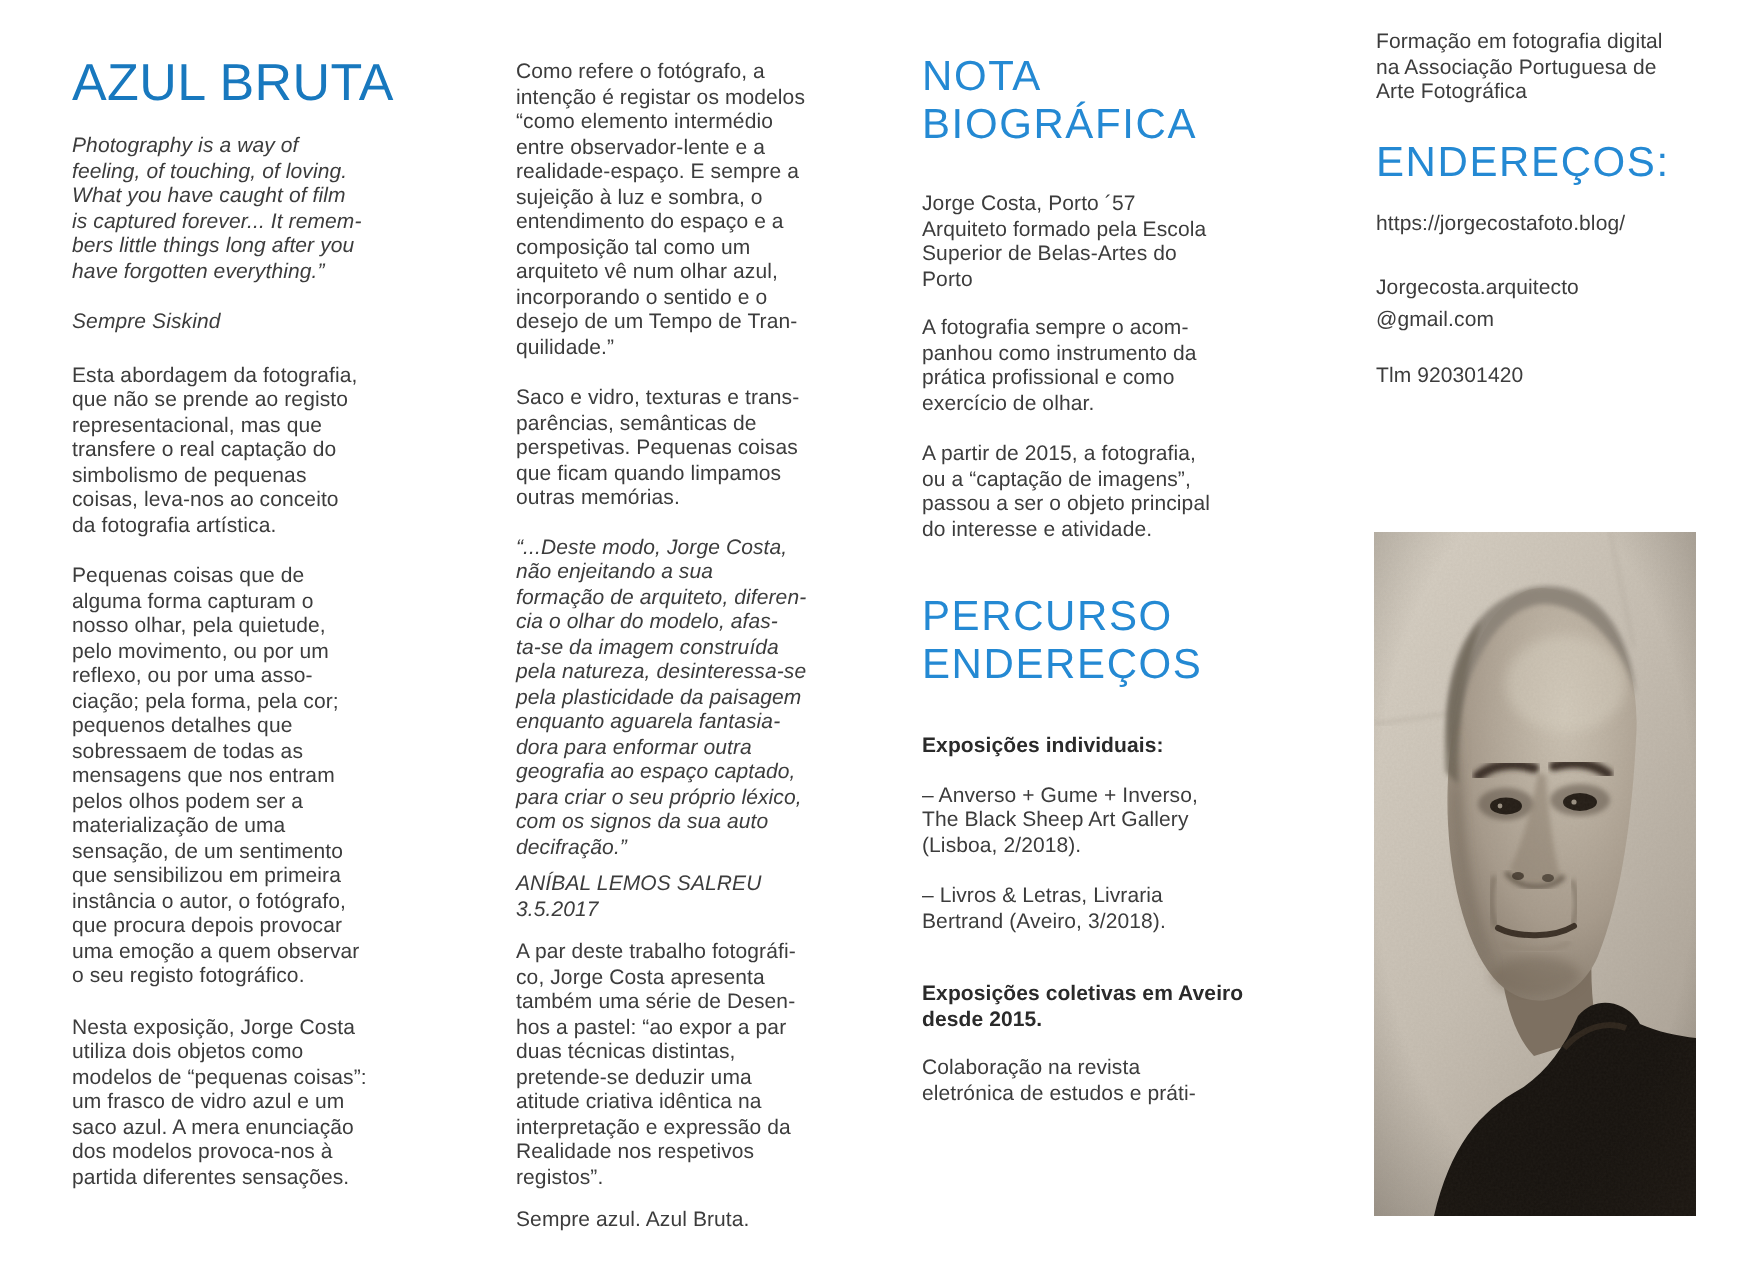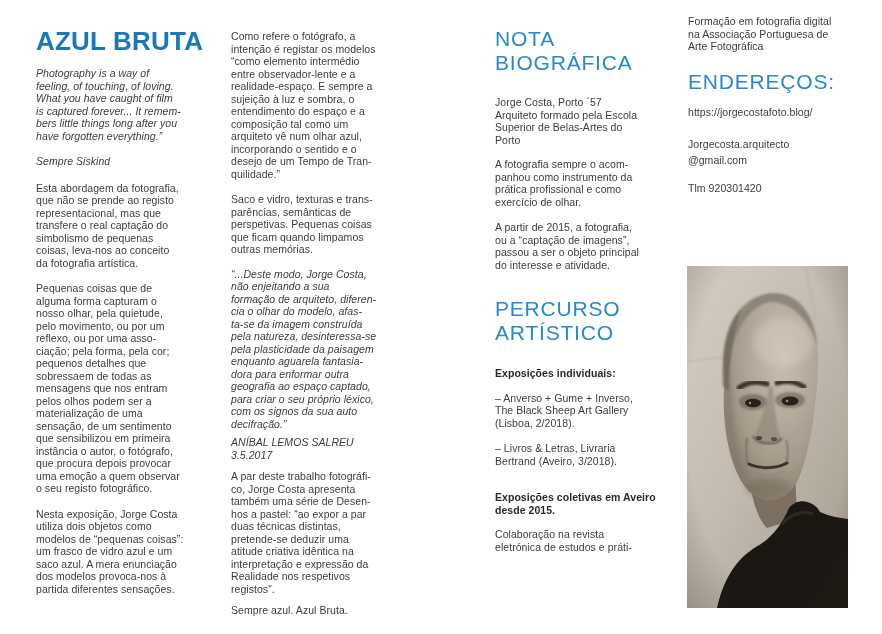--- a/index.html
+++ b/index.html
@@ -3,33 +3,33 @@
 <meta charset="utf-8">
 <style>
   html,body{margin:0;padding:0;}
   body{
     width:882px;height:634px;position:relative;overflow:hidden;
     background:#ffffff;
     font-family:"Liberation Sans", sans-serif;
   }
   .col{position:absolute;top:0;}
   #col1{left:36px;width:198px;}
-  #col2{left:231px;width:198px;}
-  #col3{left:495px;width:198px;}
+  #col2{left:258px;width:198px;}
+  #col3{left:461px;width:198px;}
   #col4{left:688px;width:192px;}
 
   .body{
     font-size:10.5px;line-height:12.5px;color:#3c3c3c;
     white-space:pre-line;margin:0;letter-spacing:0.05px;
   }
   .italic{font-style:italic;}
   .bold{font-weight:bold;color:#2a2a2a;}
 
   .main-title{
-    color:#1878be;font-size:26px;font-weight:bold;line-height:30px;
+    color:#1878be;font-size:26px;font-weight:normal;line-height:30px;
     margin:26px 0 0 0;letter-spacing:0.2px;white-space:pre-line;
   }
   .heading{
     color:#2489d3;font-size:21px;font-weight:400;line-height:24px;
     letter-spacing:0.8px;margin:0;white-space:pre-line;
   }
   .photo{
     position:absolute;left:687px;top:266px;width:161px;height:342px;
     margin:0;padding:0;line-height:0;
   }
@@ -136,21 +136,21 @@
 Porto</p>
     <p class="body" style="margin-top:12px">A fotografia sempre o acom-
 panhou como instrumento da
 prática profissional e como
 exercício de olhar.</p>
     <p class="body" style="margin-top:13px">A partir de 2015, a fotografia,
 ou a “captação de imagens”,
 passou a ser o objeto principal
 do interesse e atividade.</p>
     <h2 class="heading" style="margin-top:26px">PERCURSO
-ARTÍSTICO</h2>
+ENDEREÇOS</h2>
     <p class="body bold" style="margin-top:22px">Exposições individuais:</p>
     <p class="body" style="margin-top:12px">– Anverso + Gume + Inverso,
 The Black Sheep Art Gallery
 (Lisboa, 2/2018).</p>
     <p class="body" style="margin-top:13px">– Livros &amp; Letras, Livraria
 Bertrand (Aveiro, 3/2018).</p>
     <p class="body bold" style="margin-top:24px">Exposições coletivas em Aveiro
 desde 2015.</p>
     <p class="body" style="margin-top:12px">Colaboração na revista
 eletrónica de estudos e práti-</p>

